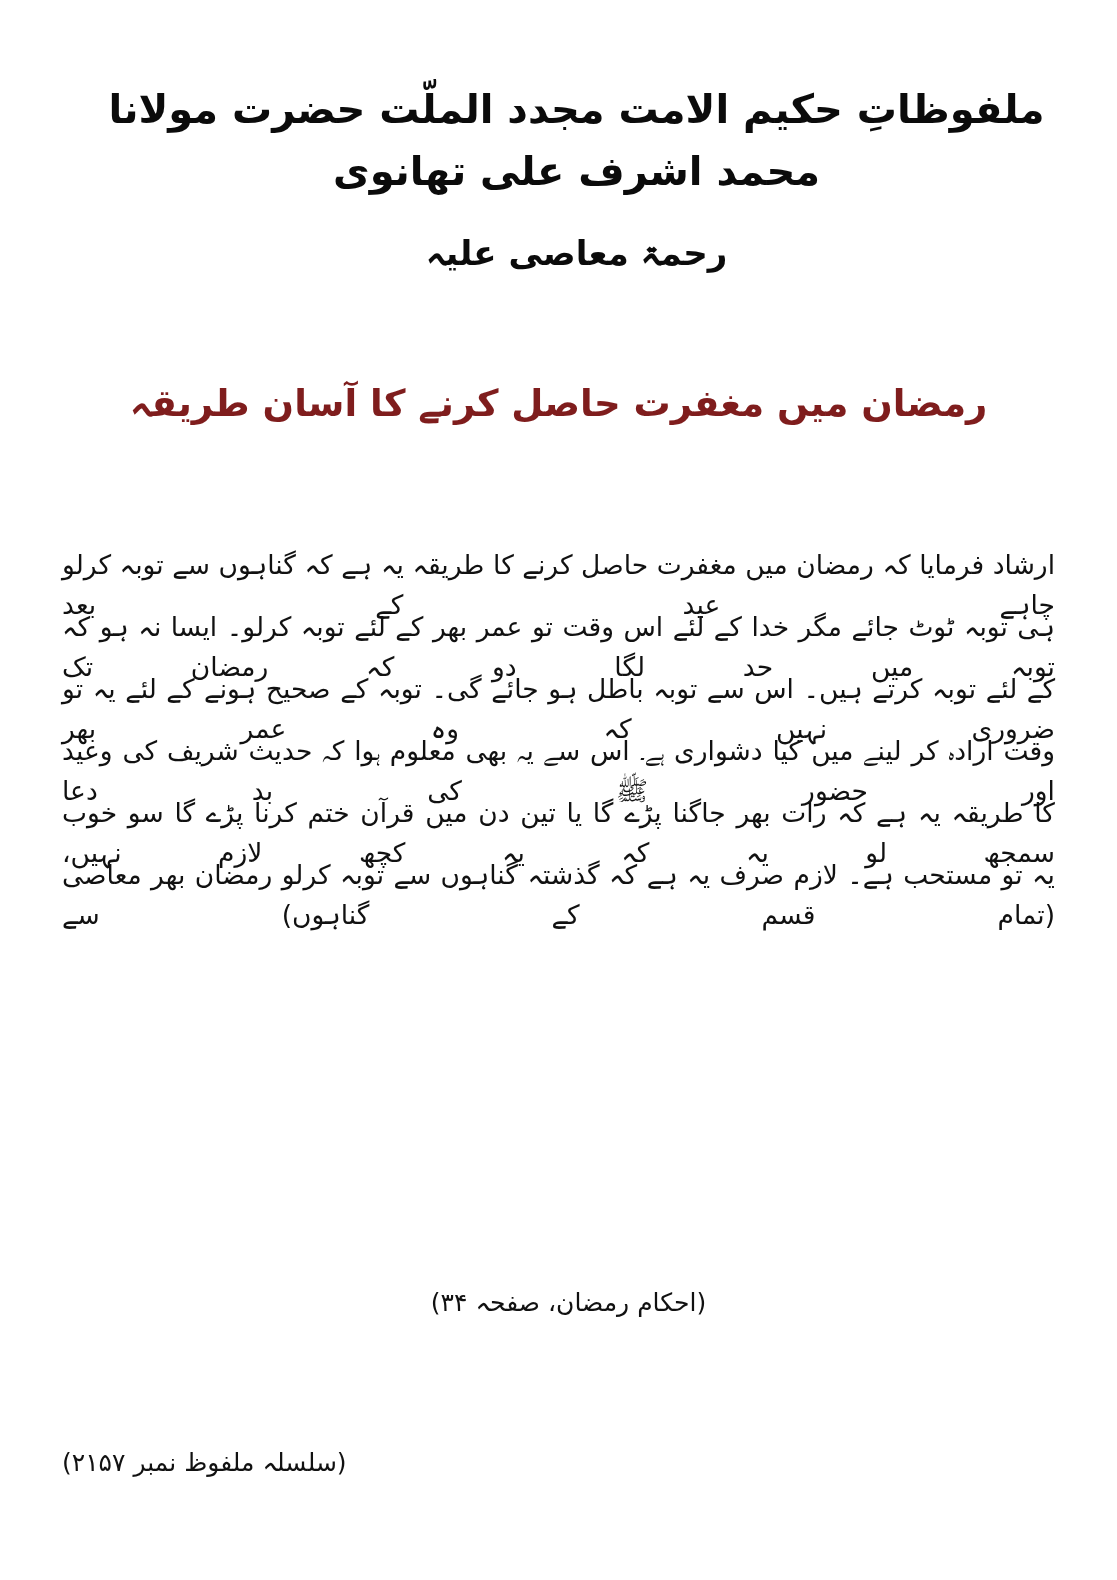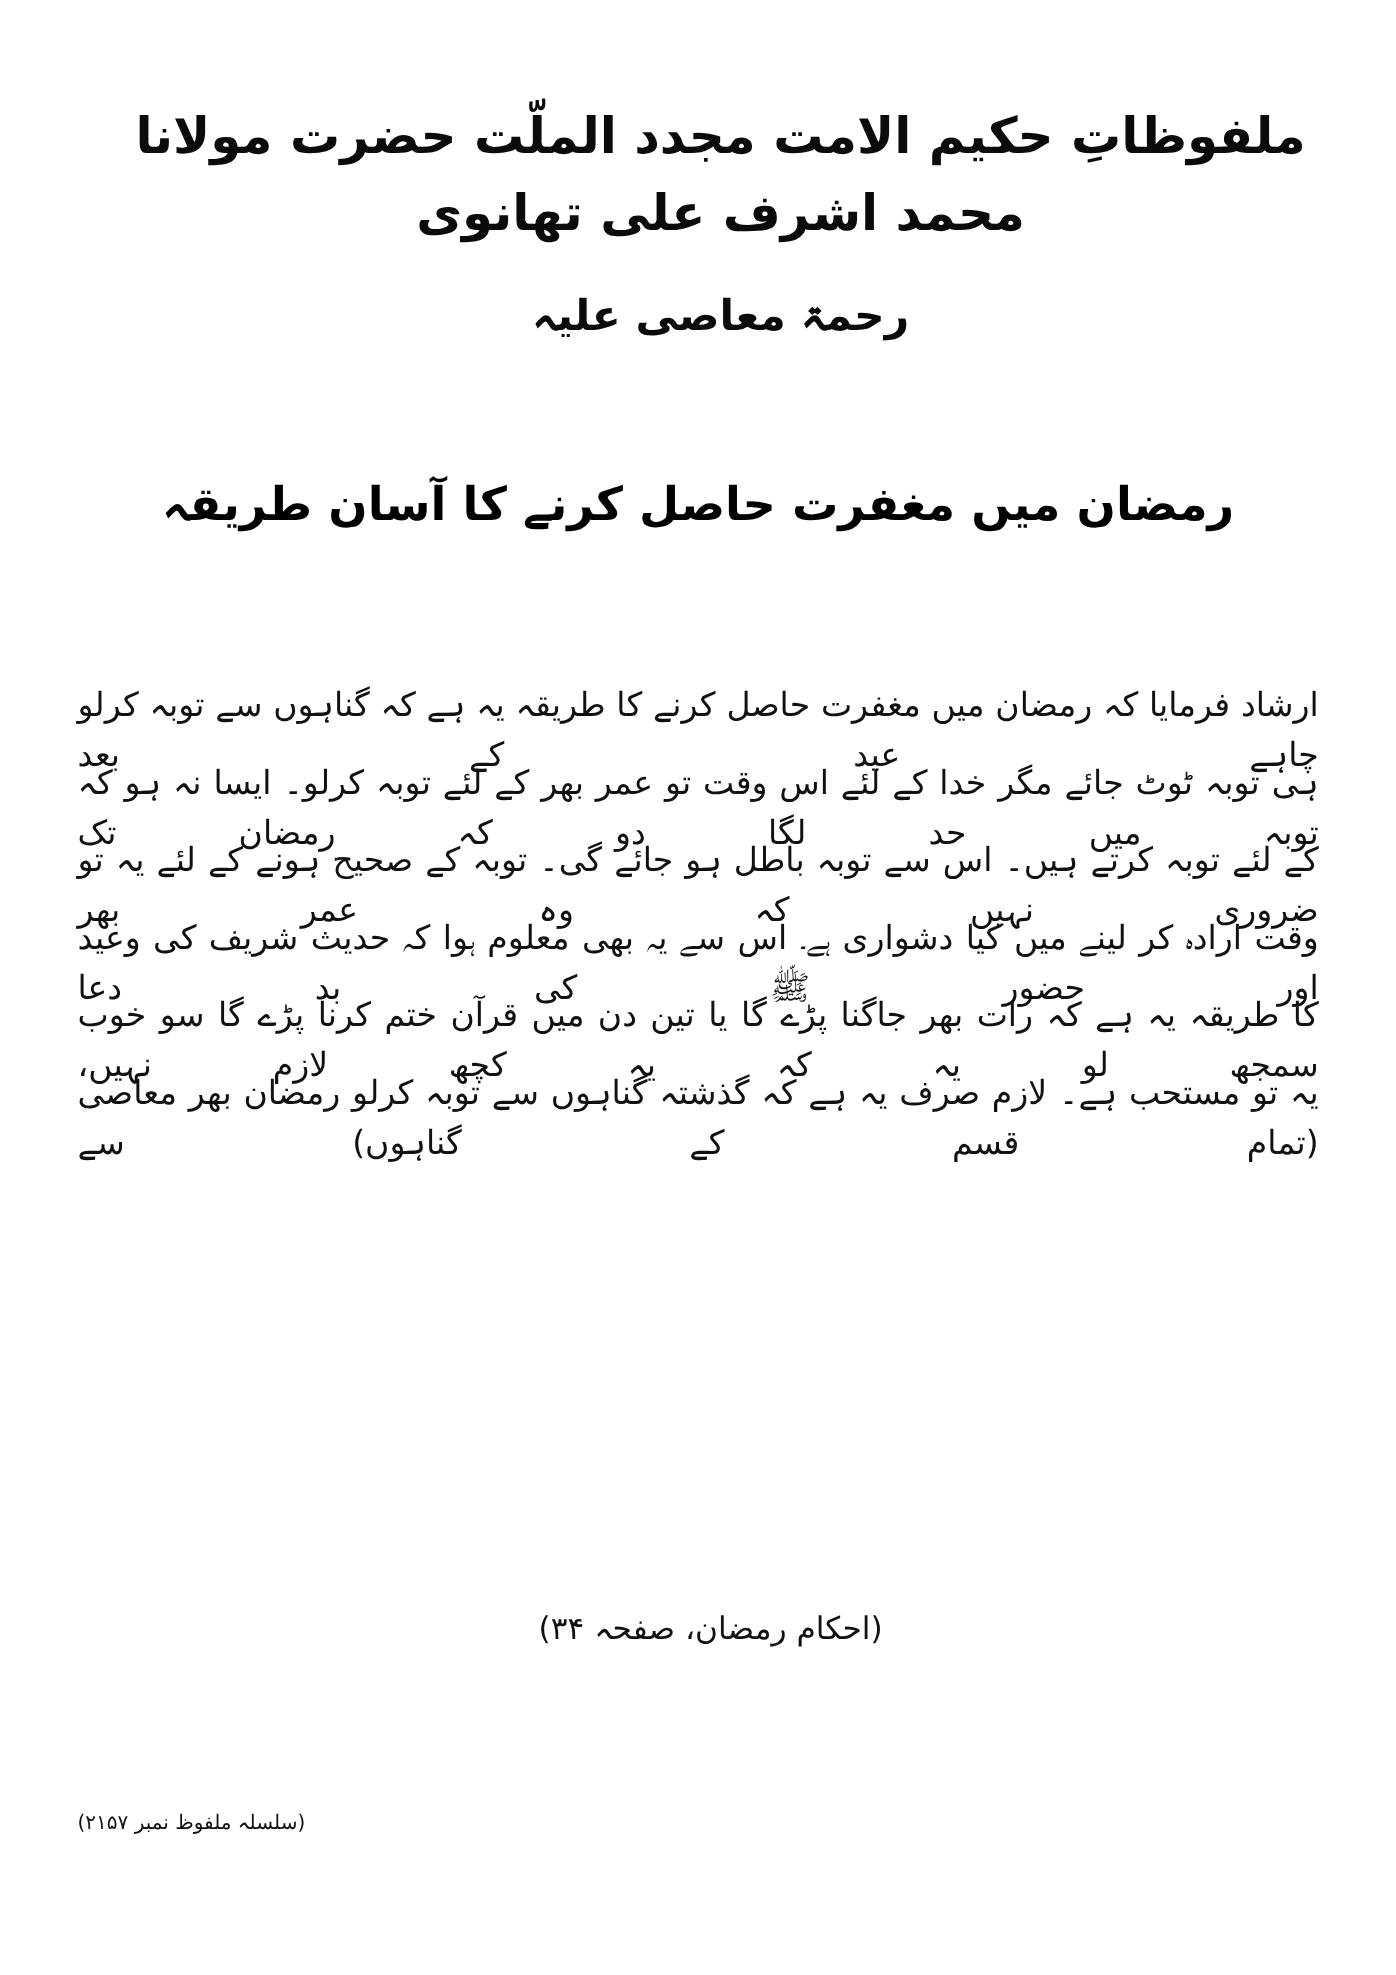--- a/index.html
+++ b/index.html
@@ -59,21 +59,21 @@
   
   .article-heading {
     position: absolute;
     top: 376px;
     right: 0;
     left: 0;
     text-align: center;
     font-size: 37px;
     font-weight: 700;
     line-height: 1.5;
-    color: #000000;
+    color: #7f1d1d;
     direction: rtl;
     unicode-bidi: isolate;
     padding: 0 120px;
     box-sizing: border-box;
   }
 
   
   .body-block {
     position: absolute;
     top: 545px;
@@ -125,21 +125,21 @@
     unicode-bidi: isolate;
     margin-left: 20px;
   }
 
   
   .series-note {
     position: absolute;
     top: 1448px;
     right: auto;
     left: 62px;
-    font-size: 16px;
+    font-size: 25px;
     color: #111111;
     direction: rtl;
     unicode-bidi: isolate;
     text-align: left;
   }
 </style>
 </head>
 <body>
 
 <div class="page">

